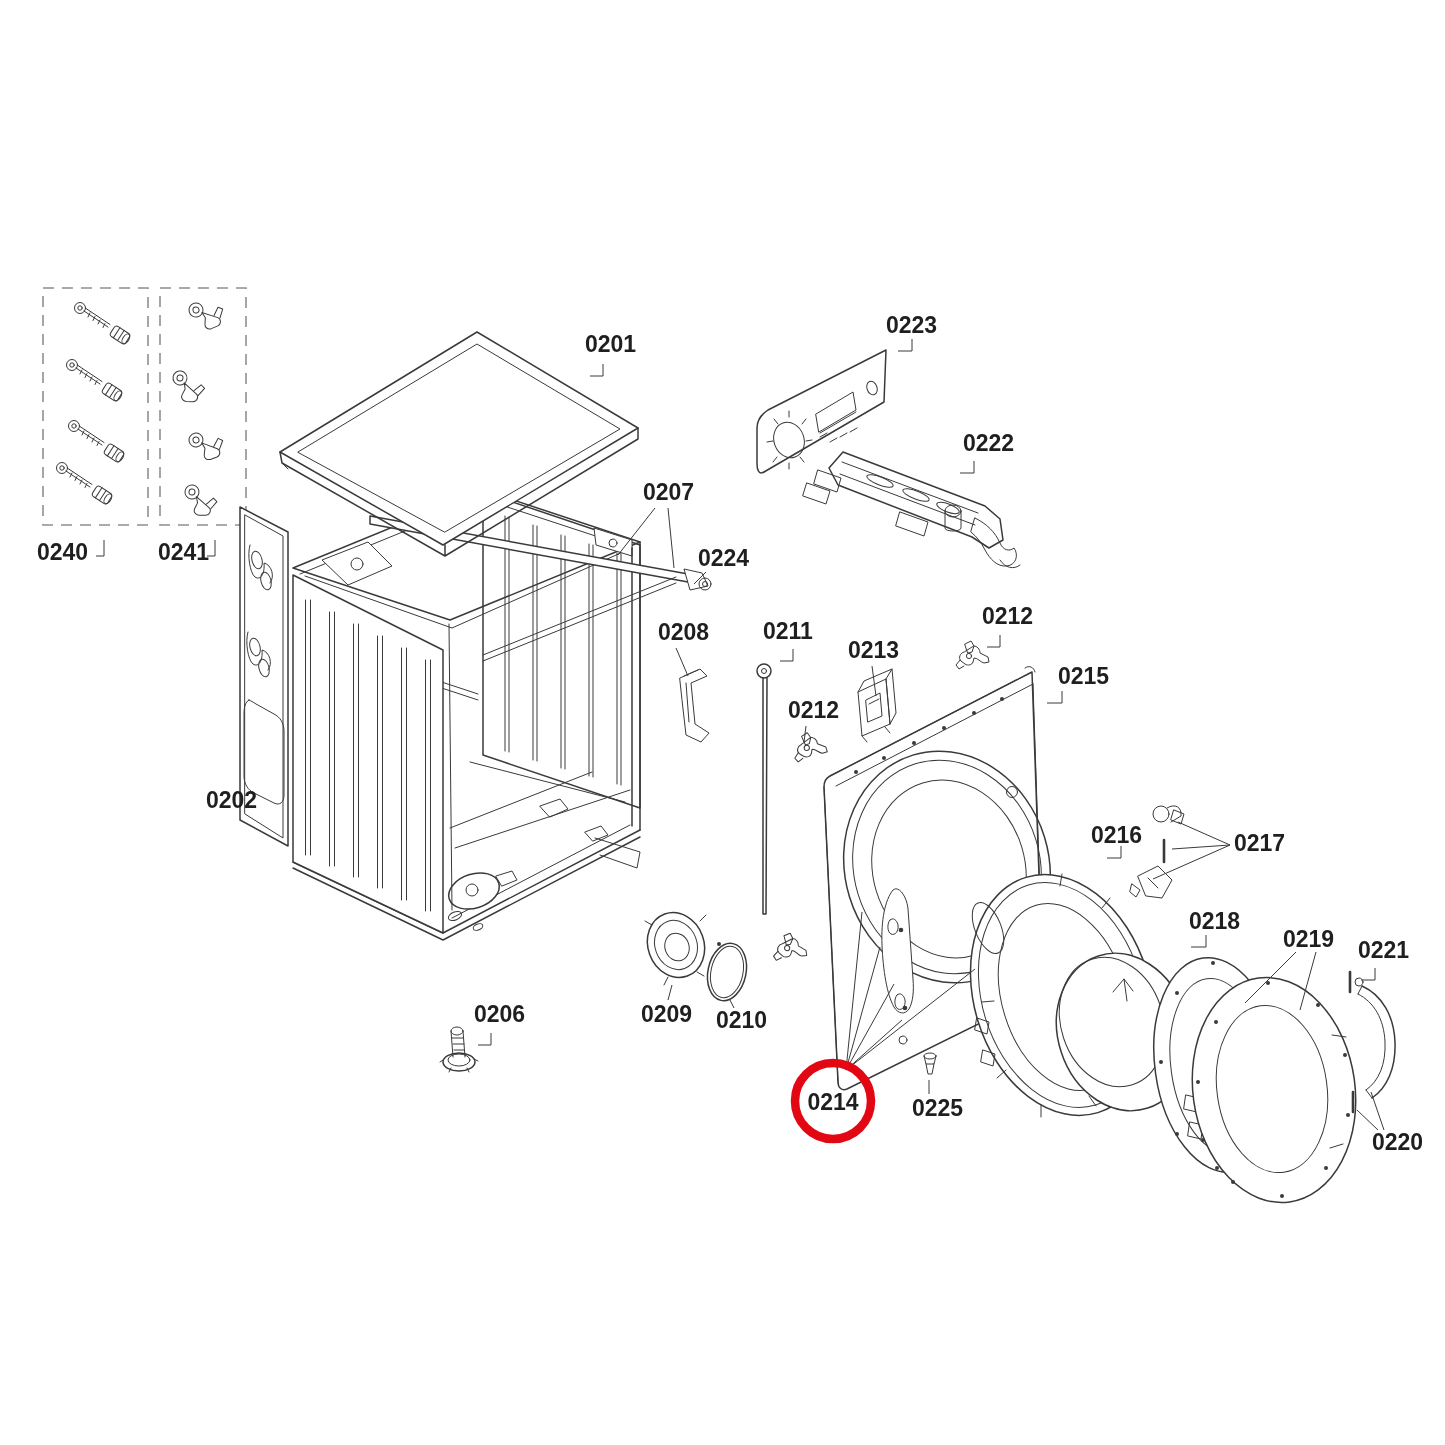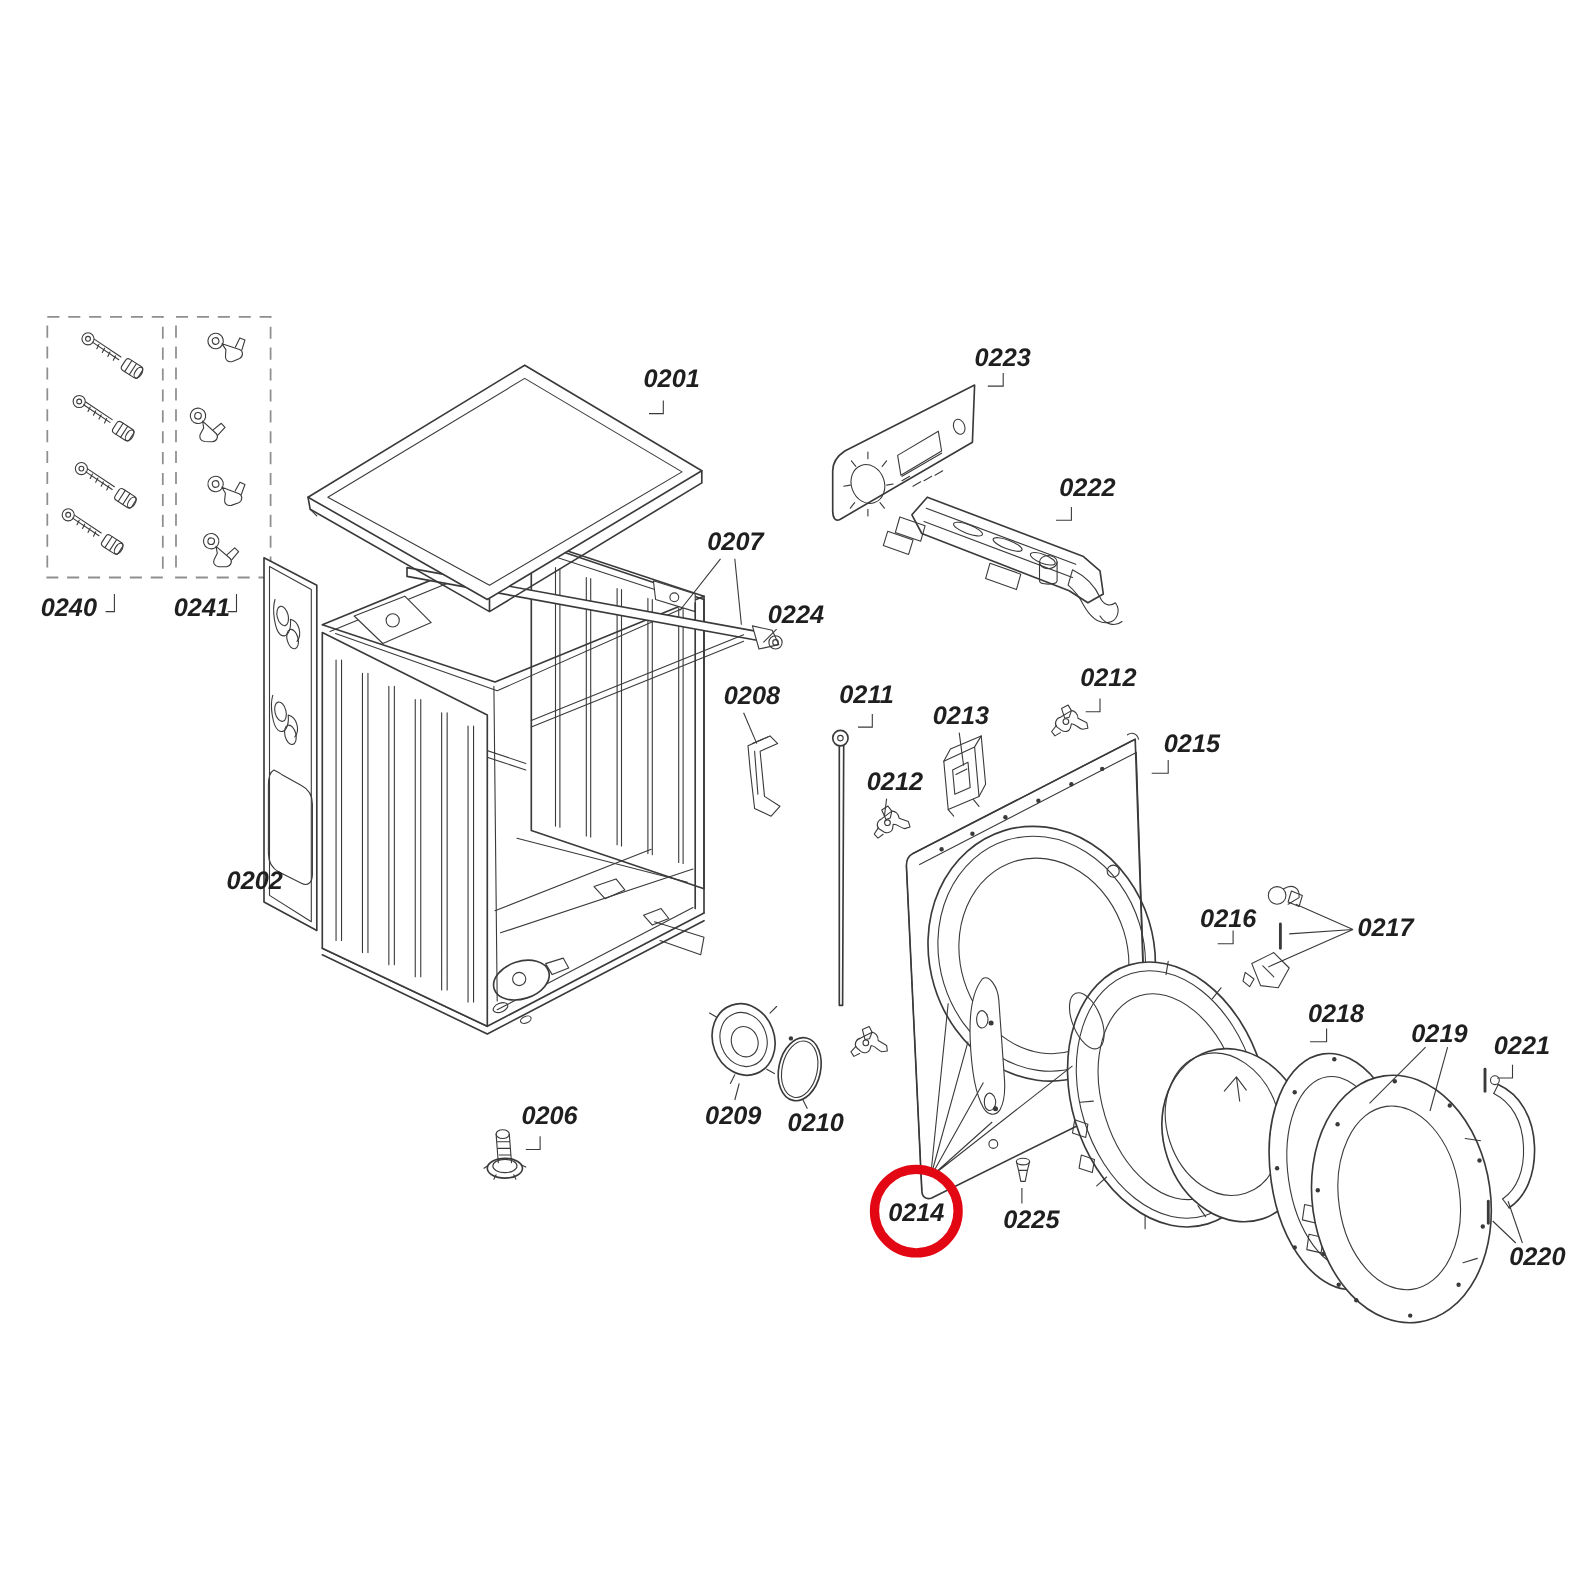--- a/index.html
+++ b/index.html
@@ -2,21 +2,21 @@
 <html style="--line: #3a3a3a; --label: #1f1f1f; --accent: #e30613; --bg: #ffffff;"><head>
 <meta charset="utf-8">
 <style>
   :root{
     --line:#3a3a3a;
     --label:#1f1f1f;
     --accent:#e30613;
     --bg:#ffffff;
   }
   html,body{margin:0;padding:0;background:var(--bg);}
-  .stage{width:1445px;height:1445px;position:relative;background:var(--bg);font-style:italic;}
+  .stage{width:1445px;height:1445px;position:relative;background:var(--bg);}
   svg{display:block;}
   .ln{fill:none;stroke:var(--line);stroke-width:1.5;stroke-linecap:round;stroke-linejoin:round;}
   .lnf{fill:#fff;stroke:var(--line);stroke-width:1.5;stroke-linejoin:round;}
   .thin{stroke-width:1;}
   .th2{stroke-width:2.6;}
   .dash{fill:none;stroke:#8f8f8f;stroke-width:1.6;stroke-dasharray:11 8;}
   .ldr{fill:none;stroke:var(--line);stroke-width:1;}
   .dot{fill:var(--line);stroke:none;}
   .lbl{font-family:"Liberation Sans",sans-serif;font-size:23px;font-weight:600;fill:var(--label);}
   .hl{fill:none;stroke:var(--accent);stroke-width:8.5;}

